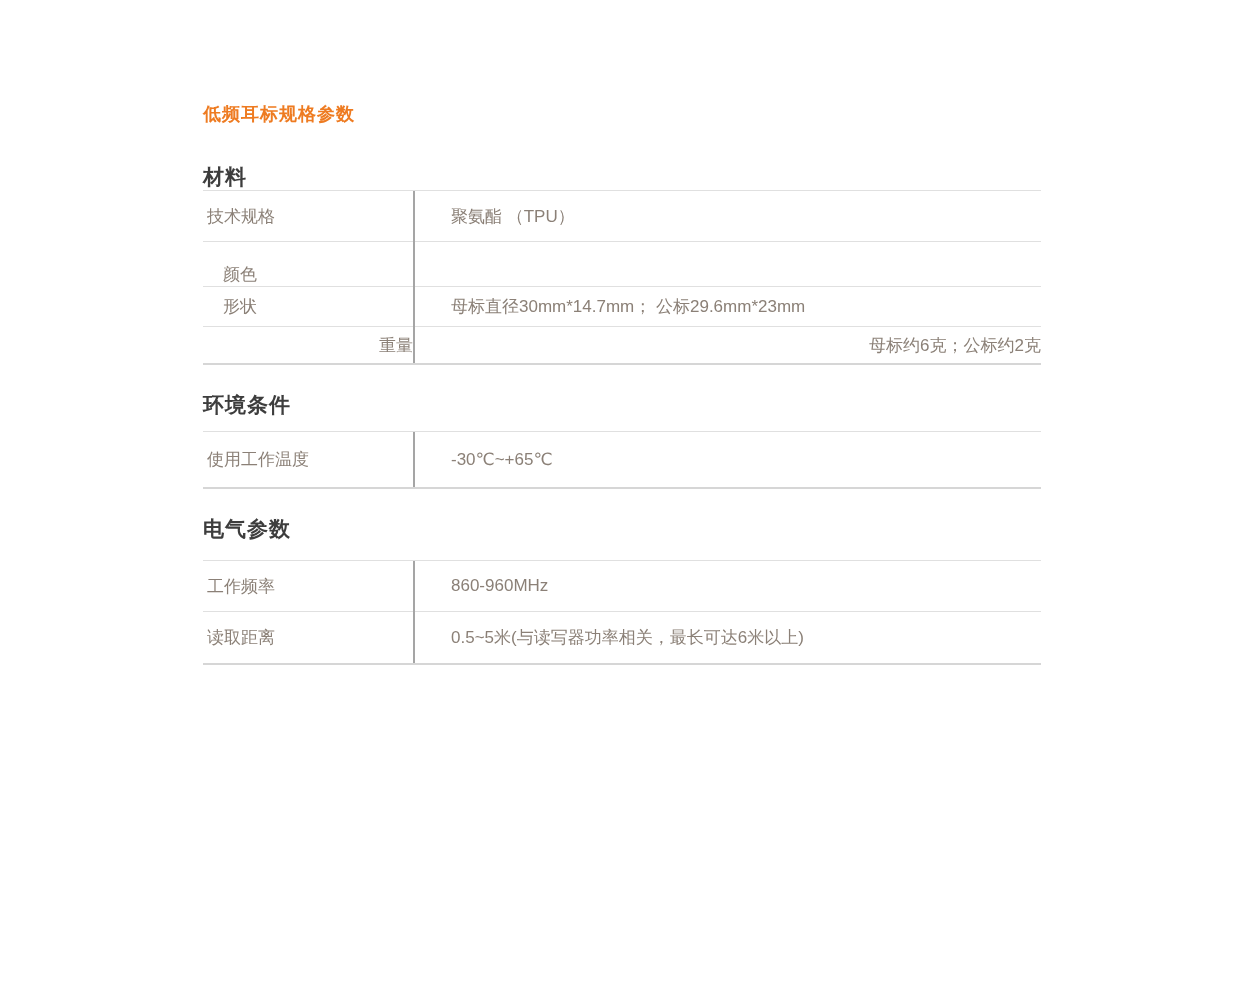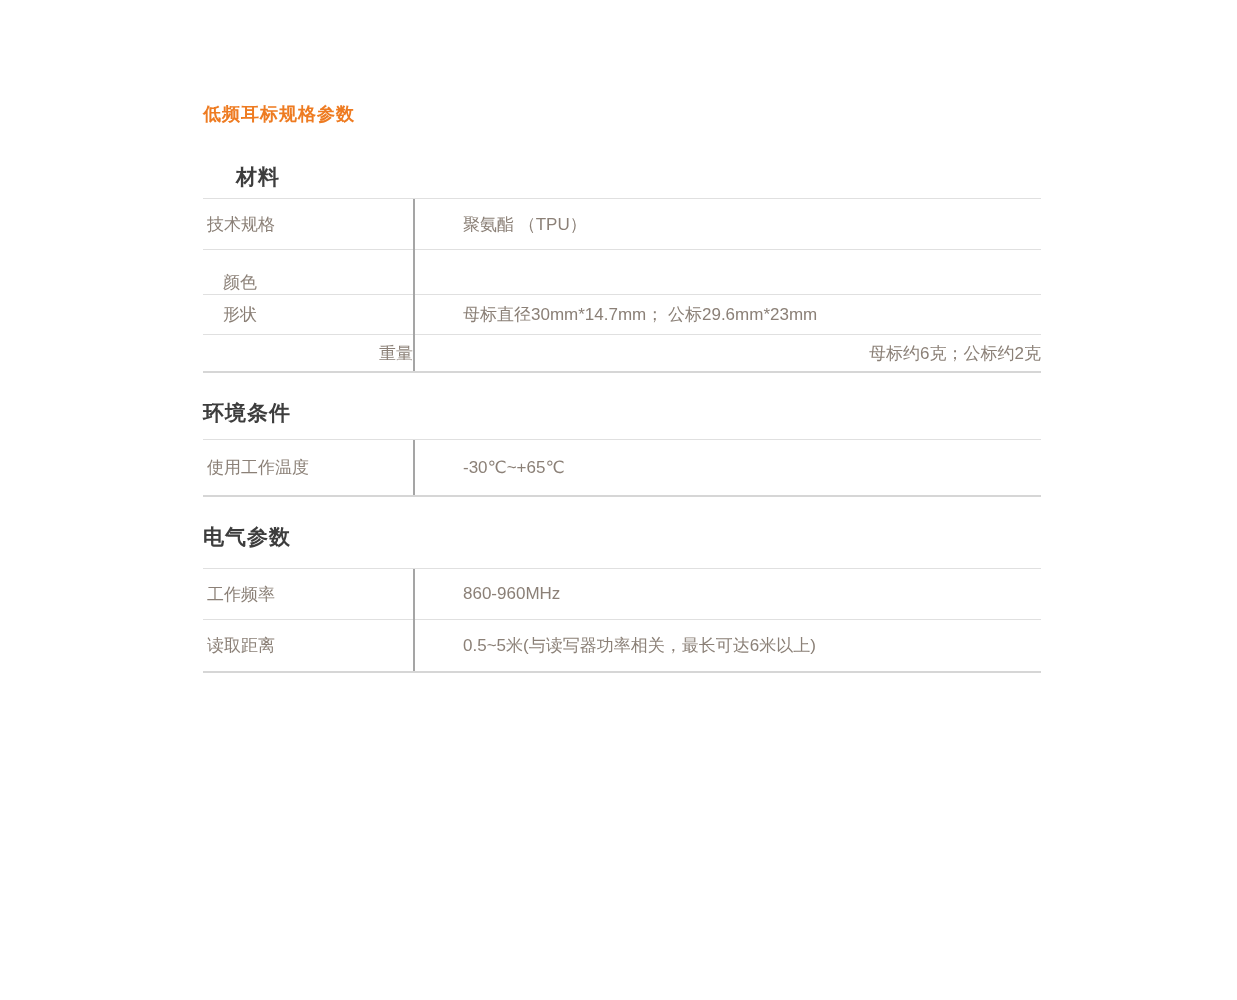--- a/index.html
+++ b/index.html
@@ -30,26 +30,26 @@
     letter-spacing:1px;
     color:var(--accent-orange);
   }
   .section-heading{
     font-size:21px;
     line-height:24px;
     font-weight:bold;
     letter-spacing:1px;
     color:var(--heading-dark);
   }
-  .sh-1{margin-top:38px;margin-left:33px;}
+  .sh-1{margin-top:38px;}
   .sh-2{margin-top:28px;}
   .sh-3{margin-top:28px;}
   .spec-table{
     position:relative;
-    margin-top:9px;
+    margin-top:1px;
     border-top:1px solid var(--row-line);
     border-bottom:2px solid var(--table-bottom);
   }
   .t-2{margin-top:14px;}
   .t-3{margin-top:19px;}
   .v-divider{
     position:absolute;
     left:210px;top:0;bottom:0;
     width:2px;
     background:var(--divider-gray);
@@ -70,21 +70,21 @@
   .h55{height:55px;}
   .label{
     width:210px;
     flex:0 0 210px;
     padding-left:4px;
   }
   .label.ind{padding-left:20px;}
   .label.ind-sm{padding-left:9px;}
   .value{
     flex:1;
-    padding-left:50px;
+    padding-left:38px;
   }
 </style>
 </head>
 <body>
 
 <div class="content">
 
   <div class="page-title">低频耳标规格参数</div>
 
   <div class="section-heading sh-1">材料</div>

